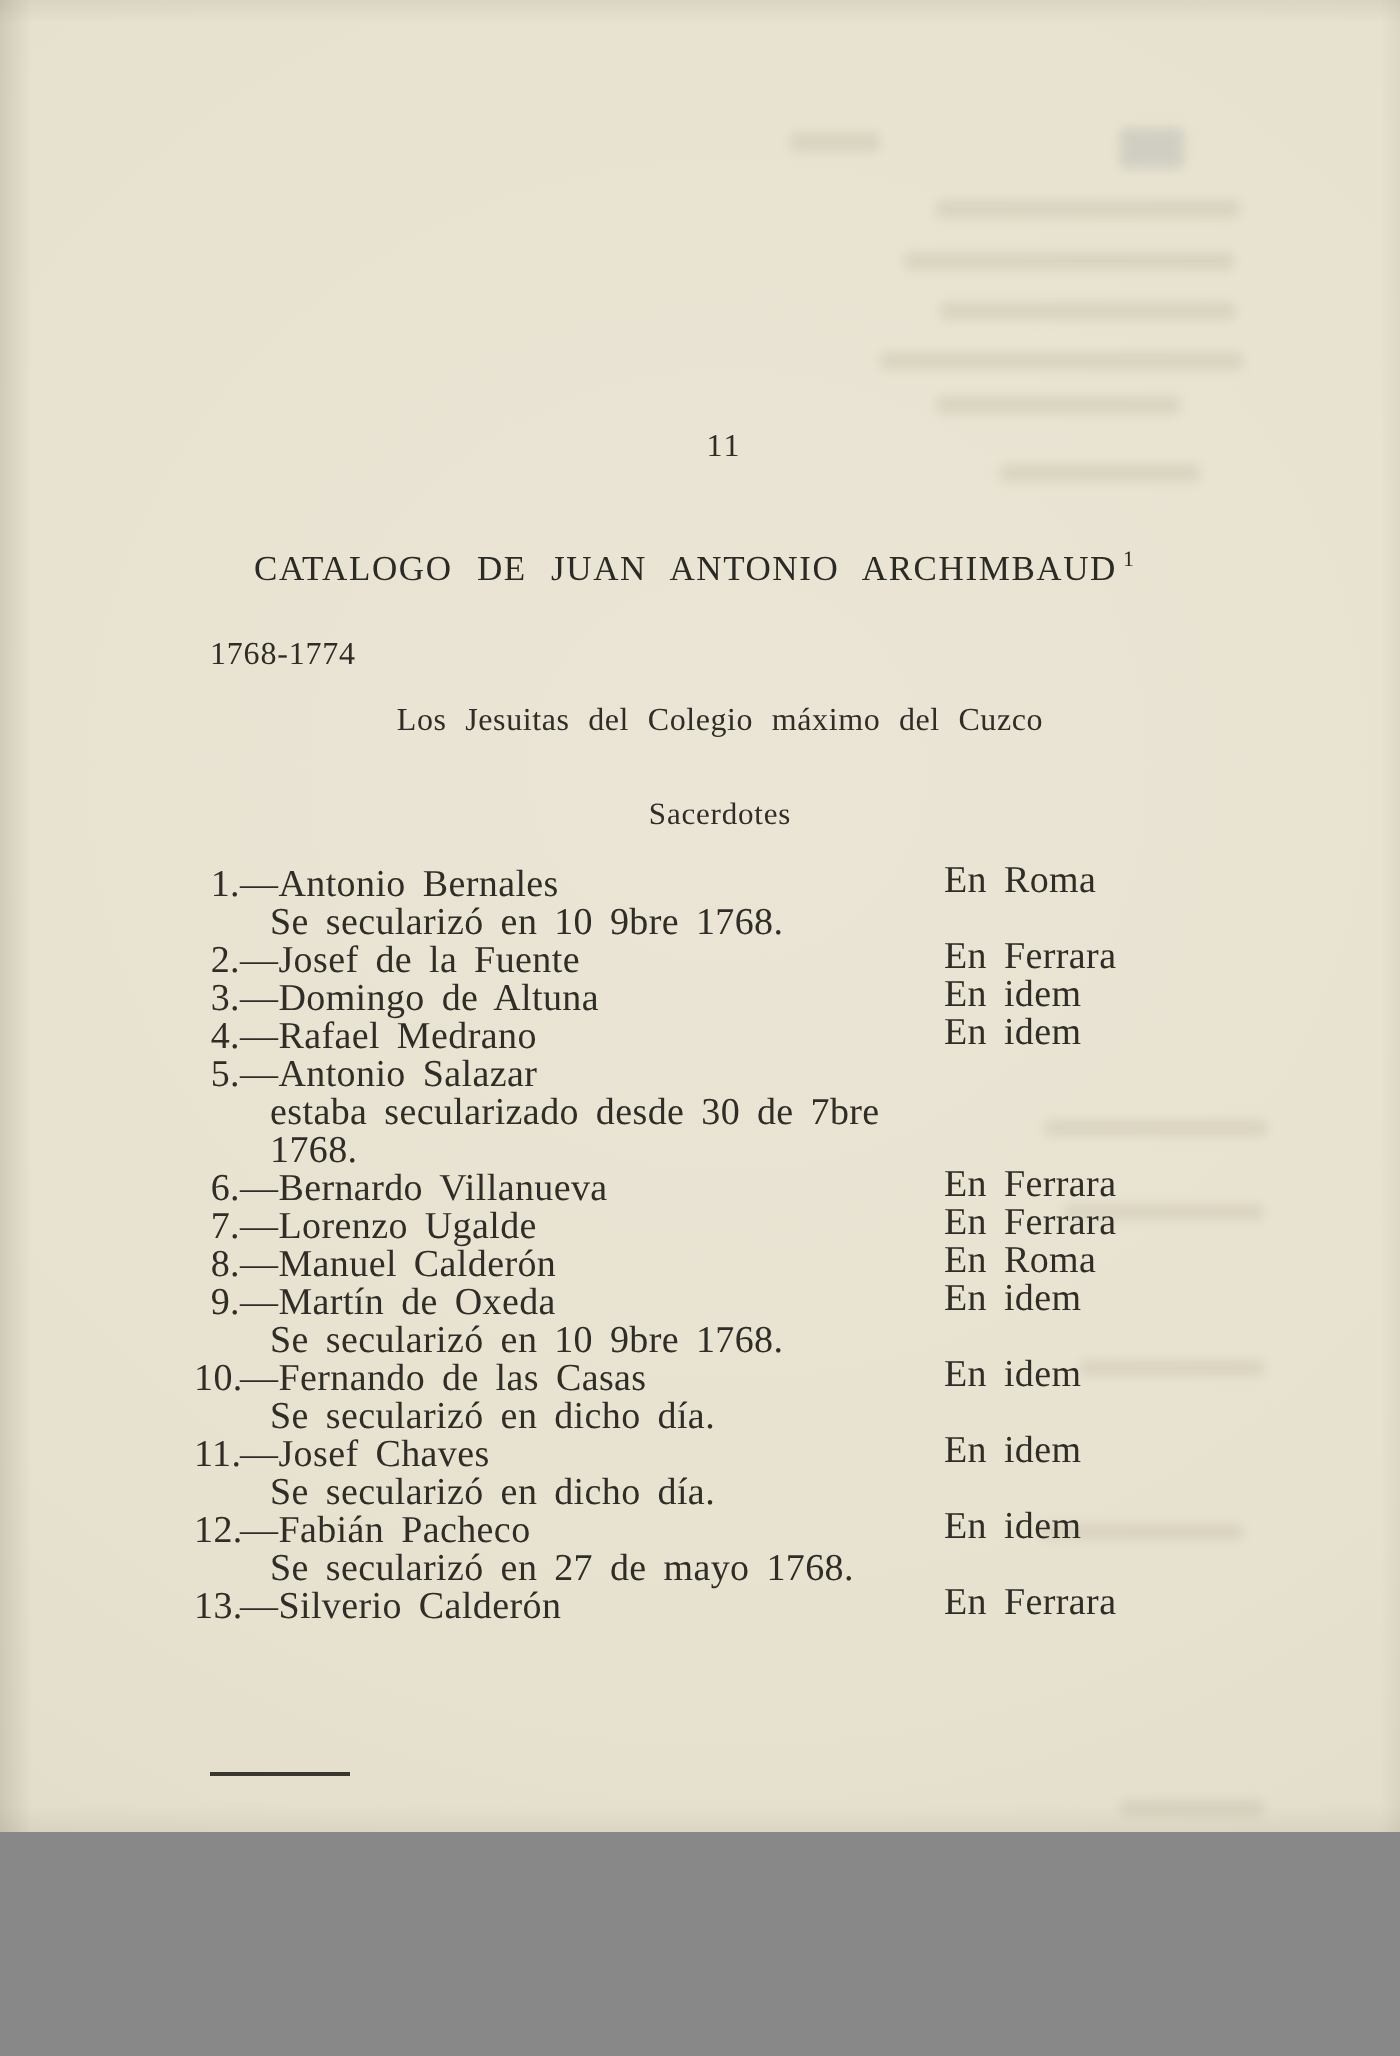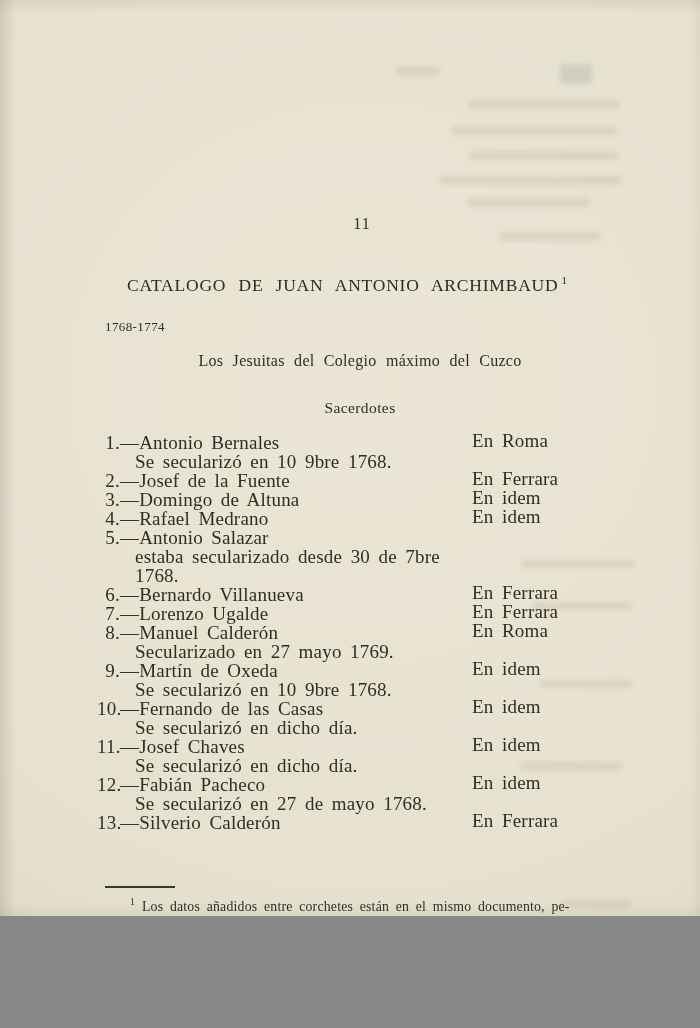--- a/index.html
+++ b/index.html
@@ -33,21 +33,21 @@
     transform:translateX(12px);
   }
   .title{
     position:absolute;top:274px;left:0;width:700px;margin:0;
     text-align:center;font-size:17.5px;font-weight:normal;
     letter-spacing:0.8px;word-spacing:7px;
     transform:translateX(-3px);
     color:#2c2a25;
   }
   .title sup{font-size:11px;margin-left:3px;letter-spacing:0;}
-  .date-range{position:absolute;top:319px;left:105px;font-size:13px;letter-spacing:0.4px;}
+  .date-range{position:absolute;top:319px;left:105px;font-size:16px;letter-spacing:0.4px;}
   .subtitle{
     position:absolute;top:352px;left:0;width:700px;text-align:center;
     font-size:16px;word-spacing:5px;letter-spacing:0.3px;
     transform:translateX(10px);
   }
   .section-heading{
     position:absolute;top:399px;left:0;width:700px;text-align:center;
     font-size:15.5px;letter-spacing:0.4px;
     transform:translateX(10px);
   }
@@ -106,32 +106,27 @@
       <div class="note-line">Se secularizó en 10 9bre 1768.</div>
       <div class="entry-line"><span class="num">2.</span><span class="dash">—</span><span class="name">Josef de la Fuente</span><span class="loc">En Ferrara</span></div>
       <div class="entry-line"><span class="num">3.</span><span class="dash">—</span><span class="name">Domingo de Altuna</span><span class="loc">En idem</span></div>
       <div class="entry-line"><span class="num">4.</span><span class="dash">—</span><span class="name">Rafael Medrano</span><span class="loc">En idem</span></div>
       <div class="entry-line"><span class="num">5.</span><span class="dash">—</span><span class="name">Antonio Salazar</span></div>
       <div class="note-line">estaba secularizado desde 30 de 7bre</div>
       <div class="note-line">1768.</div>
       <div class="entry-line"><span class="num">6.</span><span class="dash">—</span><span class="name">Bernardo Villanueva</span><span class="loc">En Ferrara</span></div>
       <div class="entry-line"><span class="num">7.</span><span class="dash">—</span><span class="name">Lorenzo Ugalde</span><span class="loc">En Ferrara</span></div>
       <div class="entry-line"><span class="num">8.</span><span class="dash">—</span><span class="name">Manuel Calderón</span><span class="loc">En Roma</span></div>
-      <div class="note-line">Secularizado en 27 mayo 1769.</div>
       <div class="entry-line"><span class="num">9.</span><span class="dash">—</span><span class="name">Martín de Oxeda</span><span class="loc">En idem</span></div>
       <div class="note-line">Se secularizó en 10 9bre 1768.</div>
       <div class="entry-line"><span class="num">10.</span><span class="dash">—</span><span class="name">Fernando de las Casas</span><span class="loc">En idem</span></div>
       <div class="note-line">Se secularizó en dicho día.</div>
       <div class="entry-line"><span class="num">11.</span><span class="dash">—</span><span class="name">Josef Chaves</span><span class="loc">En idem</span></div>
       <div class="note-line">Se secularizó en dicho día.</div>
       <div class="entry-line"><span class="num">12.</span><span class="dash">—</span><span class="name">Fabián Pacheco</span><span class="loc">En idem</span></div>
       <div class="note-line">Se secularizó en 27 de mayo 1768.</div>
       <div class="entry-line"><span class="num">13.</span><span class="dash">—</span><span class="name">Silverio Calderón</span><span class="loc">En Ferrara</span></div>
     </div>
 
   <div class="footnote-rule"></div>
 
-  <div class="footnote">
-    <div class="fn-l1"><sup>1</sup><span>Los datos añadidos entre corchetes están en el mismo documento, pe-</span></div>
-    <div class="fn-l2">ro son de mano posterior.</div>
-  </div>
 
 </div>
 
 </body></html>

